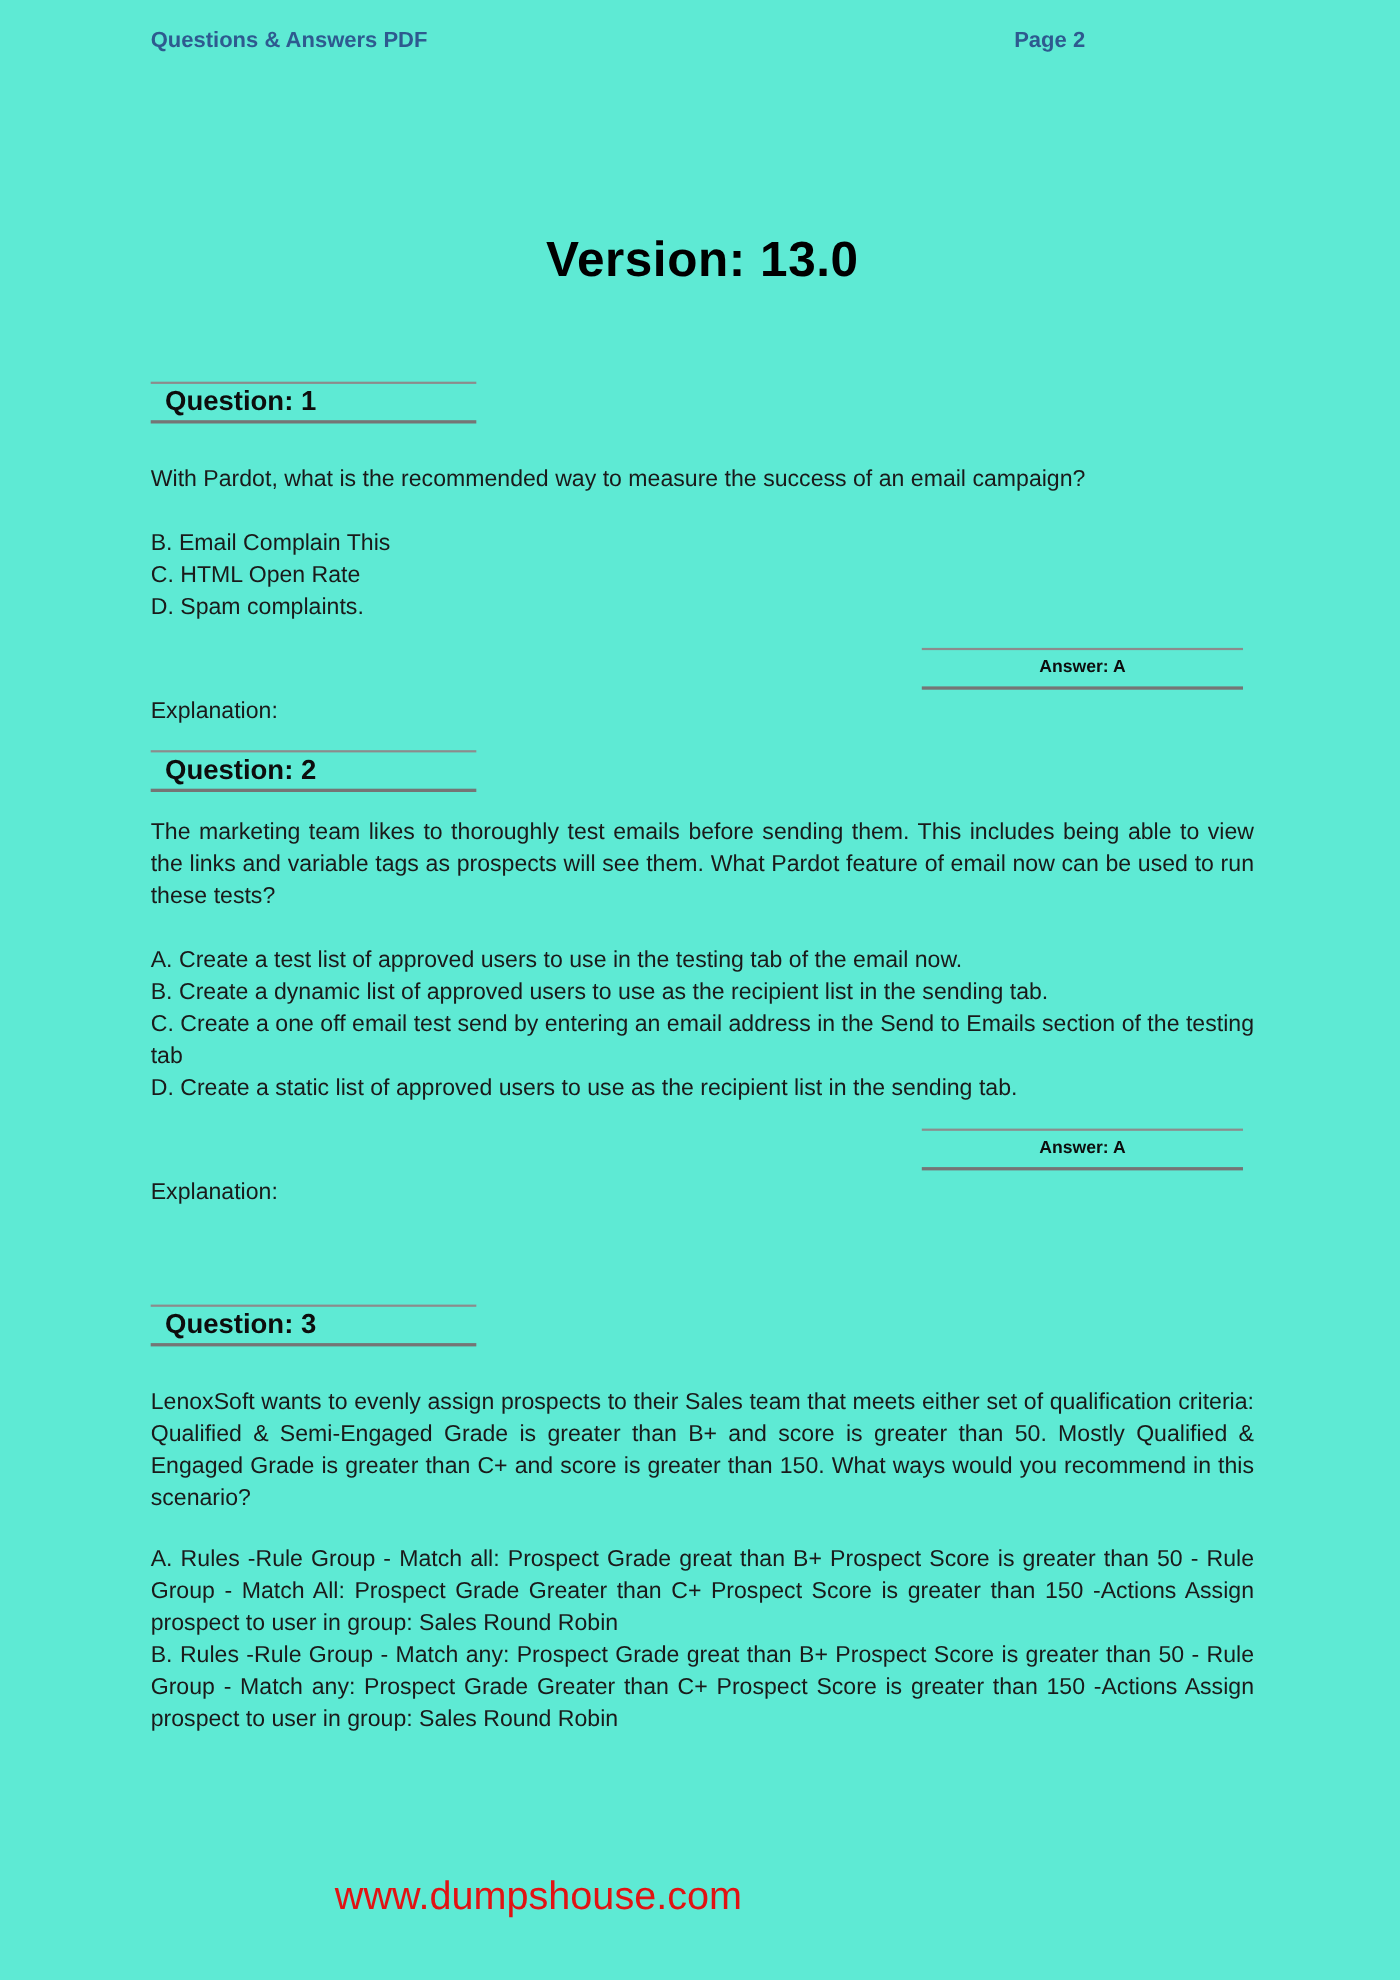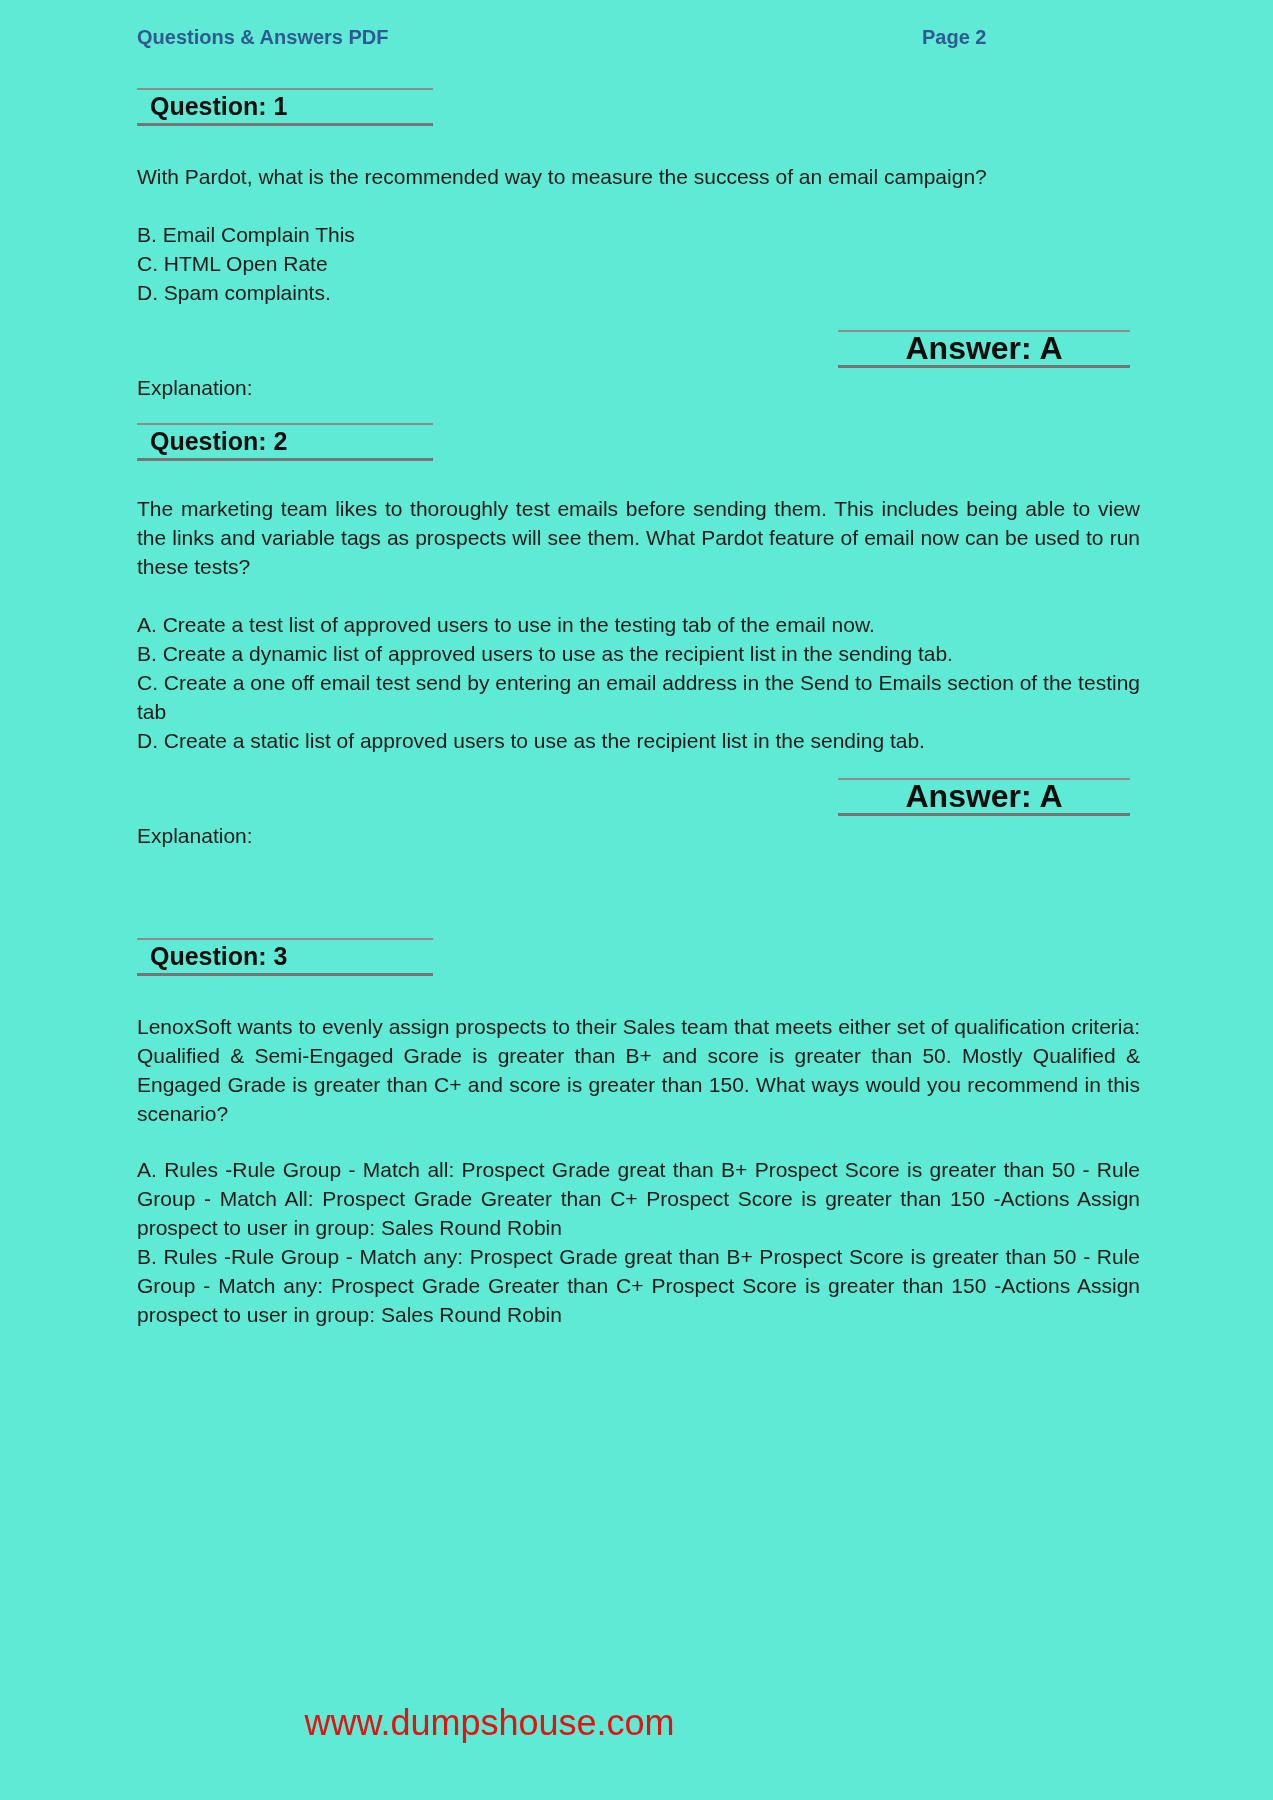--- a/index.html
+++ b/index.html
@@ -30,30 +30,30 @@
     padding:2px 0 3px 13px;
     font-size:25px;line-height:28px;font-weight:bold;color:#0d0d0d;
   }
   .q-heading.later{margin-top:21px;}
   .q-heading.third{}
 
   p{margin:0;}
   .q-body{
     margin-top:36px;font-size:21px;line-height:29px;text-align:justify;color:#1a1a1a;
   }
-  .q-body.tight{margin-top:33px;}
+  .q-body.tight{margin-top:22px;}
   .options{margin-top:29px;}
   .options.q3{margin-top:27px;}
   .options p{font-size:21px;line-height:29px;text-align:justify;color:#1a1a1a;}
 
   .answer-box{
     margin-top:23px;margin-left:701px;width:292px;
     border-top:2px solid #8c8c8c;border-bottom:3px solid #757575;
     padding:2px 0 3px 0;text-align:center;
-    font-size:32px;line-height:28px;font-weight:bold;color:#0d0d0d;
+    font-size:16px;line-height:28px;font-weight:bold;color:#0d0d0d;
   }
   .explanation{
     margin-top:5px;font-size:21px;line-height:29px;color:#1a1a1a;text-align:left;
   }
 
   
   .footer{
     position:absolute;top:1703px;left:0;width:1017px;
     text-align:center;padding-right:38px;box-sizing:border-box;
   }
@@ -67,20 +67,21 @@
 
 <div class="page">
 
   <div class="header">
     <span class="h-left">Questions &amp; Answers PDF</span>
     <span class="h-right">Page 2</span>
   </div>
 
   <div class="content">
 
+    <h1 class="doc-title">Version: 13.0</h1>
 
     <div class="q-heading">
       <span>Question: 1</span>
     </div>
     <p class="q-body">With Pardot, what is the recommended way to measure the success of an email campaign?</p>
     <div class="options">
       <p>B. Email Complain This</p>
       <p>C. HTML Open Rate</p>
       <p>D. Spam complaints.</p>
     </div>

